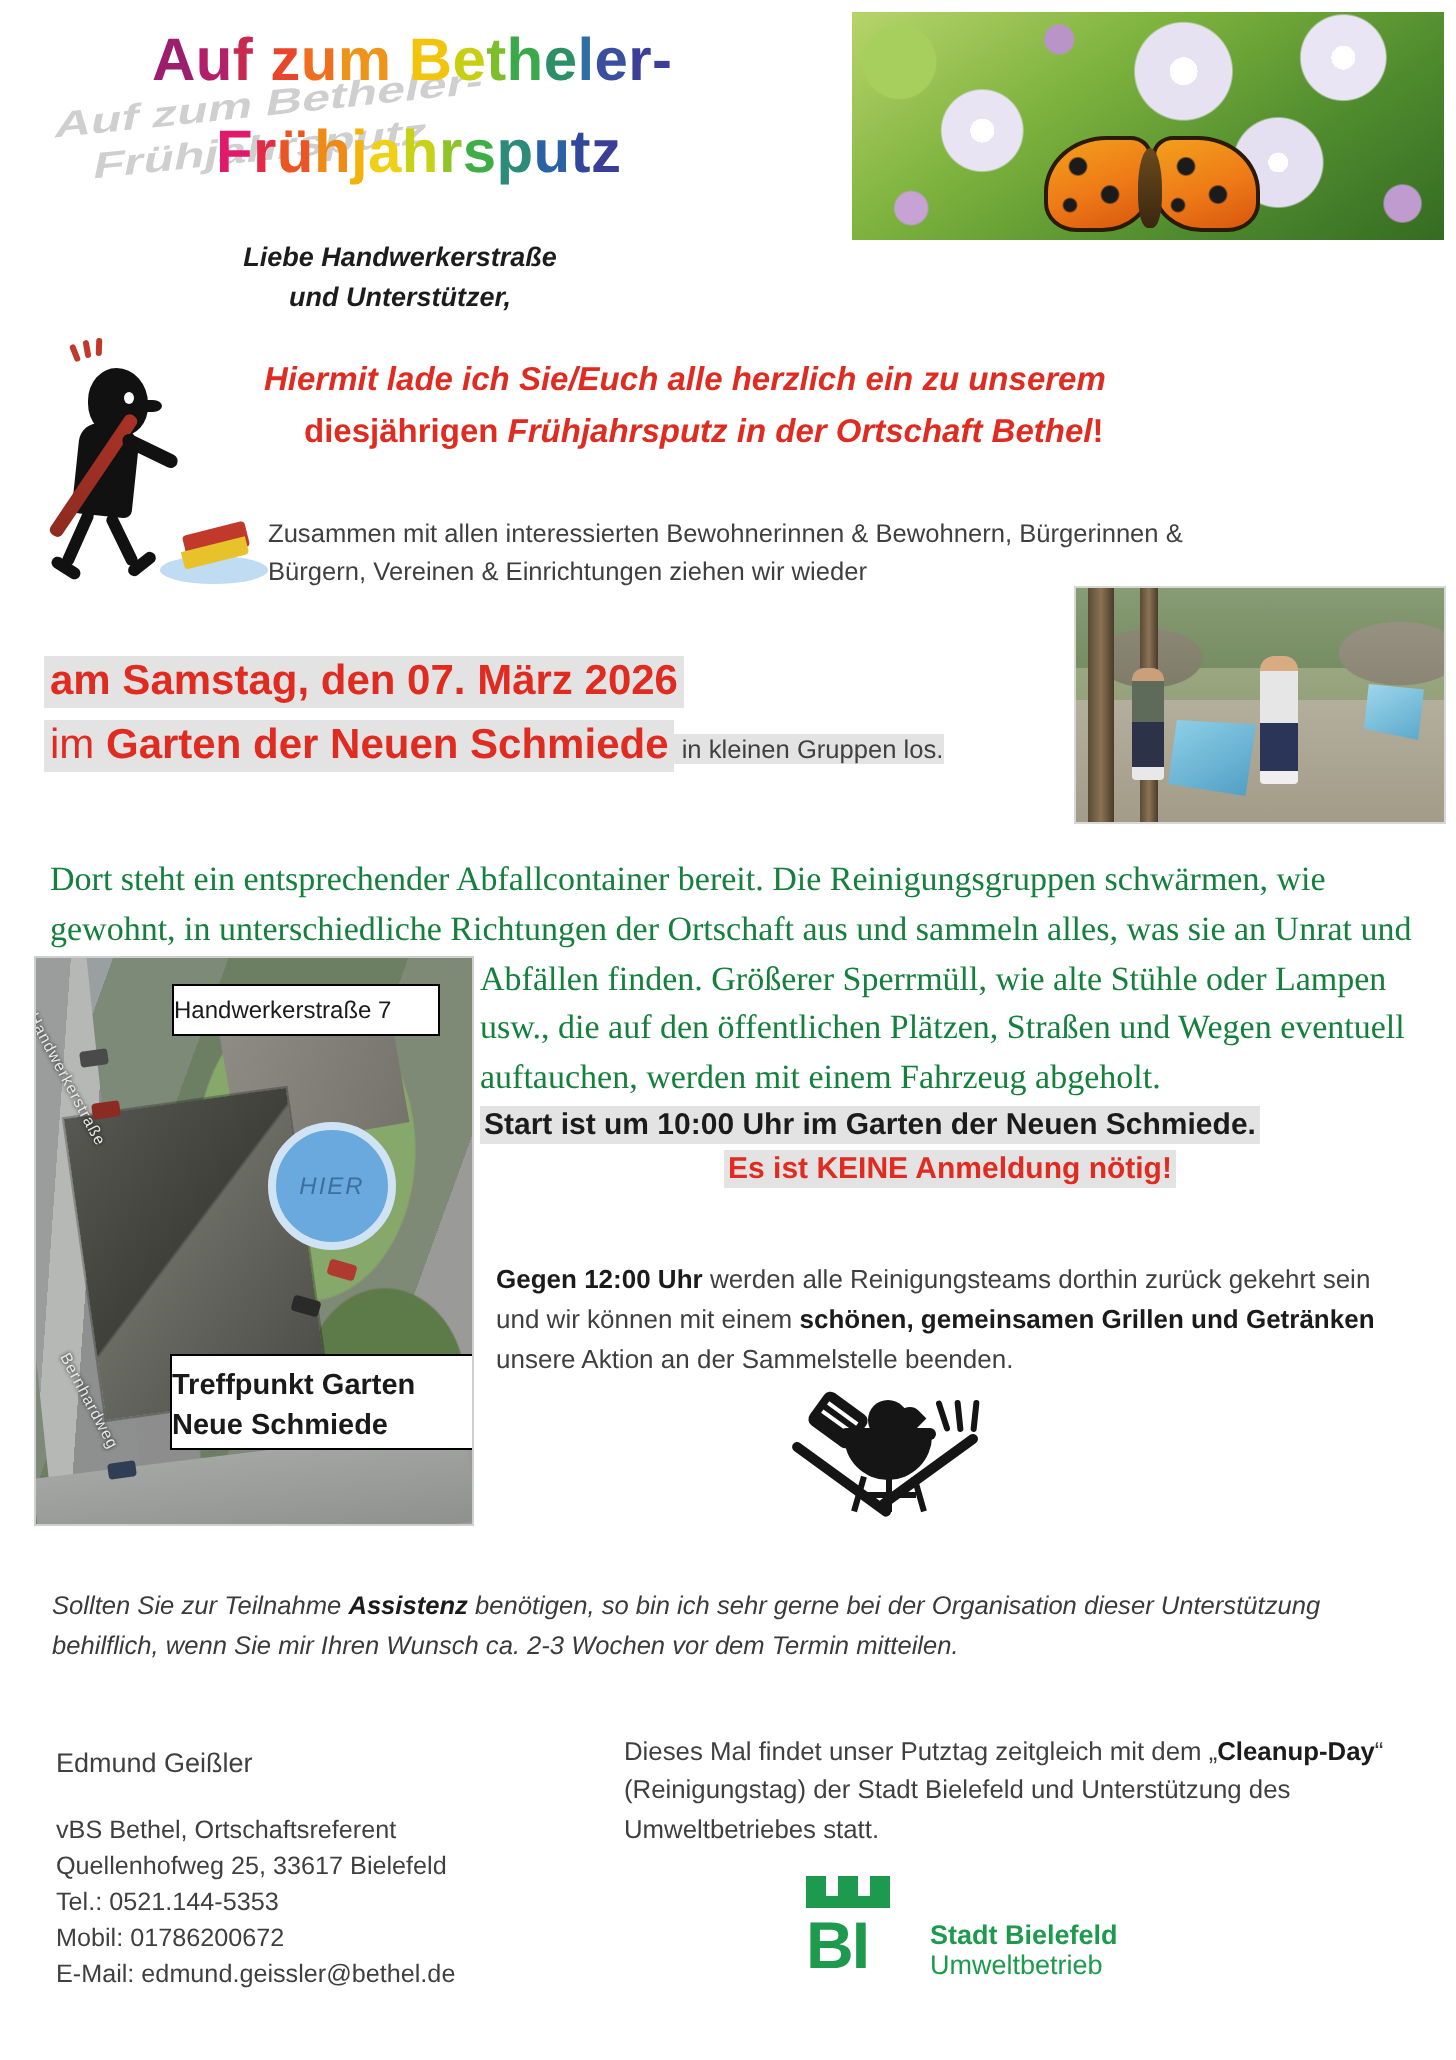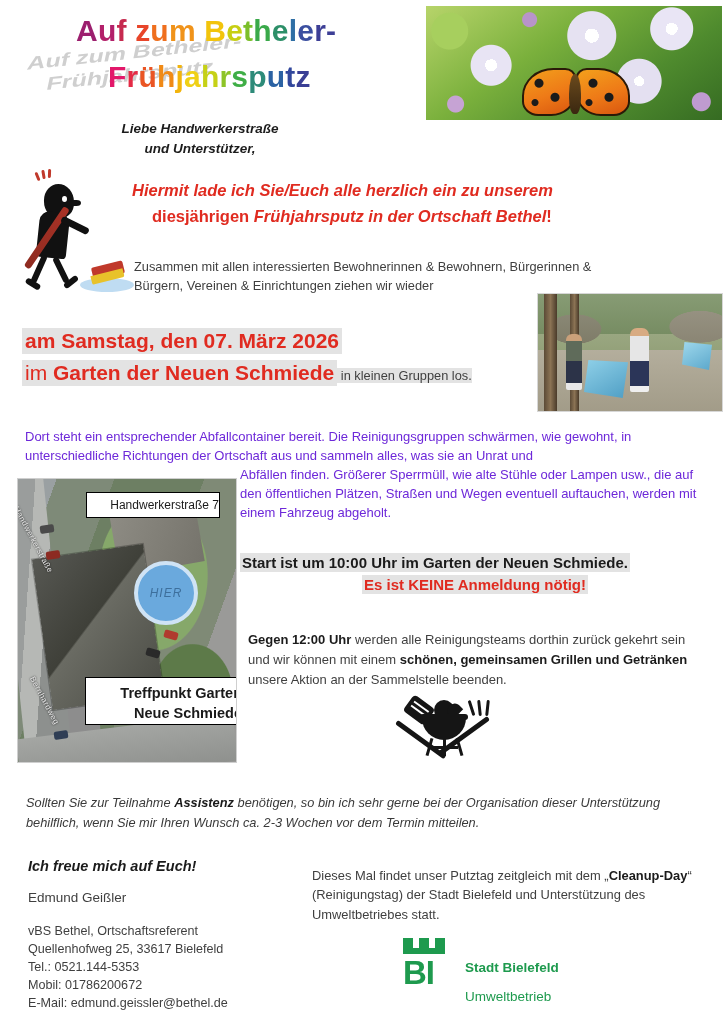--- a/index.html
+++ b/index.html
@@ -159,21 +159,21 @@
     background: #6aa9dd;
     border: 4px solid #cfe3f5;
     display:flex; align-items:center; justify-content:center;
     color: #3d6f9c; font-style: italic; font-size: 12px; letter-spacing:1px;
   }
   .map-label {
     position:absolute;
     background: #ffffff;
     border: 1px solid #000;
     color: #1a1a1a;
-    text-align: right;
+    text-align: left;
     box-sizing: border-box;
   }
   .map-label-street {
     left: 68px; top: 13px; width: 134px; height: 26px;
     line-height: 24px; font-size: 12px;
   }
   .map-label-meet {
     left: 54px; top: 198px; width: 158px; height: 48px;
     font-weight: bold; font-size: 14.5px; line-height: 1.35;
     padding-top: 6px;
@@ -291,21 +291,21 @@
   }
   .bigdate .line2wrap { display:block; margin-top: 6px; }
   .bigdate .thin { font-weight: normal; }
   .bigdate .small {
     font-size: 12.8px; font-weight: normal; color: #3f3f3f;
     background: #e3e3e3;
   }
 
   .para-waste {
     left: 25px; top: 428px; width: 692px;
-    font-size: 13px; line-height: 1.46; color: #6d28d9;
+    font-size: 17px; line-height: 1.46; color: #15803d; font-family: Liberation Serif, serif;
   }
   .para-waste .indent { display:block; margin-left: 215px; width: 470px; }
 
   .start-block { left: 240px; top: 553px; width: 470px; }
   .start-line1 {
     display:inline-block; font-weight: bold; font-size: 15px; color:#1b1b1b;
     background:#e3e3e3; padding: 1px 2px;
   }
   .start-line2wrap { display:block; text-align:center; margin-top:3px; }
   .start-line2 {
@@ -345,21 +345,21 @@
   .bi-crown { position:absolute; left: 0; top: 0; width: 42px; height: 16px; }
   .bi-merlon { position:absolute; top:0; width: 10px; height: 10px; background:#1e9a4e; }
   .bi-crownbase { position:absolute; left:0; top:10px; width:42px; height:6px; background:#1e9a4e; }
   .bi-bi {
     position:absolute; left: 0; top: 18px;
     font-weight: bold; font-size: 33px; color:#1e9a4e; letter-spacing: -1px;
     line-height: 33px;
   }
   .bi-text { position:absolute; left: 62px; top: 22px; }
   .bi-t1 { font-weight: bold; font-size: 13.5px; color:#1e9a4e; }
-  .bi-t2 { font-size: 13.5px; color:#1e9a4e; margin-top: 14px; }
+  .bi-t2 { font-size: 13.5px; color:#1e9a4e; margin-top: 0; }
 </style>
 </head>
 <body>
 
 <div class="page">
 
   <div class="title-block">
     <div class="title-ghost">
       <span>Auf zum Betheler-</span>
       <span class="ghost2">Frühjahrsputz</span>
@@ -485,21 +485,20 @@
     <div class="gr-leg gr-leg2"></div>
     <div class="gr-leg gr-leg3"></div>
     <div class="gr-shelf"></div>
   </div>
 
   <div class="txt assist">
     <span>Sollten Sie zur Teilnahme </span><b>Assistenz</b><span> benötigen, so bin ich sehr gerne bei der Organisation dieser Unterstützung behilflich, wenn Sie mir Ihren Wunsch ca. 2-3 Wochen vor dem Termin mitteilen.</span>
   </div>
 
   <div class="txt closing">
-    <div class="hdr">Ich freue mich auf Euch!</div>
     <div class="name">Edmund Geißler</div>
     <div class="addr">
       <div>vBS Bethel, Ortschaftsreferent</div>
       <div>Quellenhofweg 25, 33617 Bielefeld</div>
       <div>Tel.: 0521.144-5353</div>
       <div>Mobil: 01786200672</div>
       <div>E-Mail: edmund.geissler@bethel.de</div>
     </div>
   </div>
 

